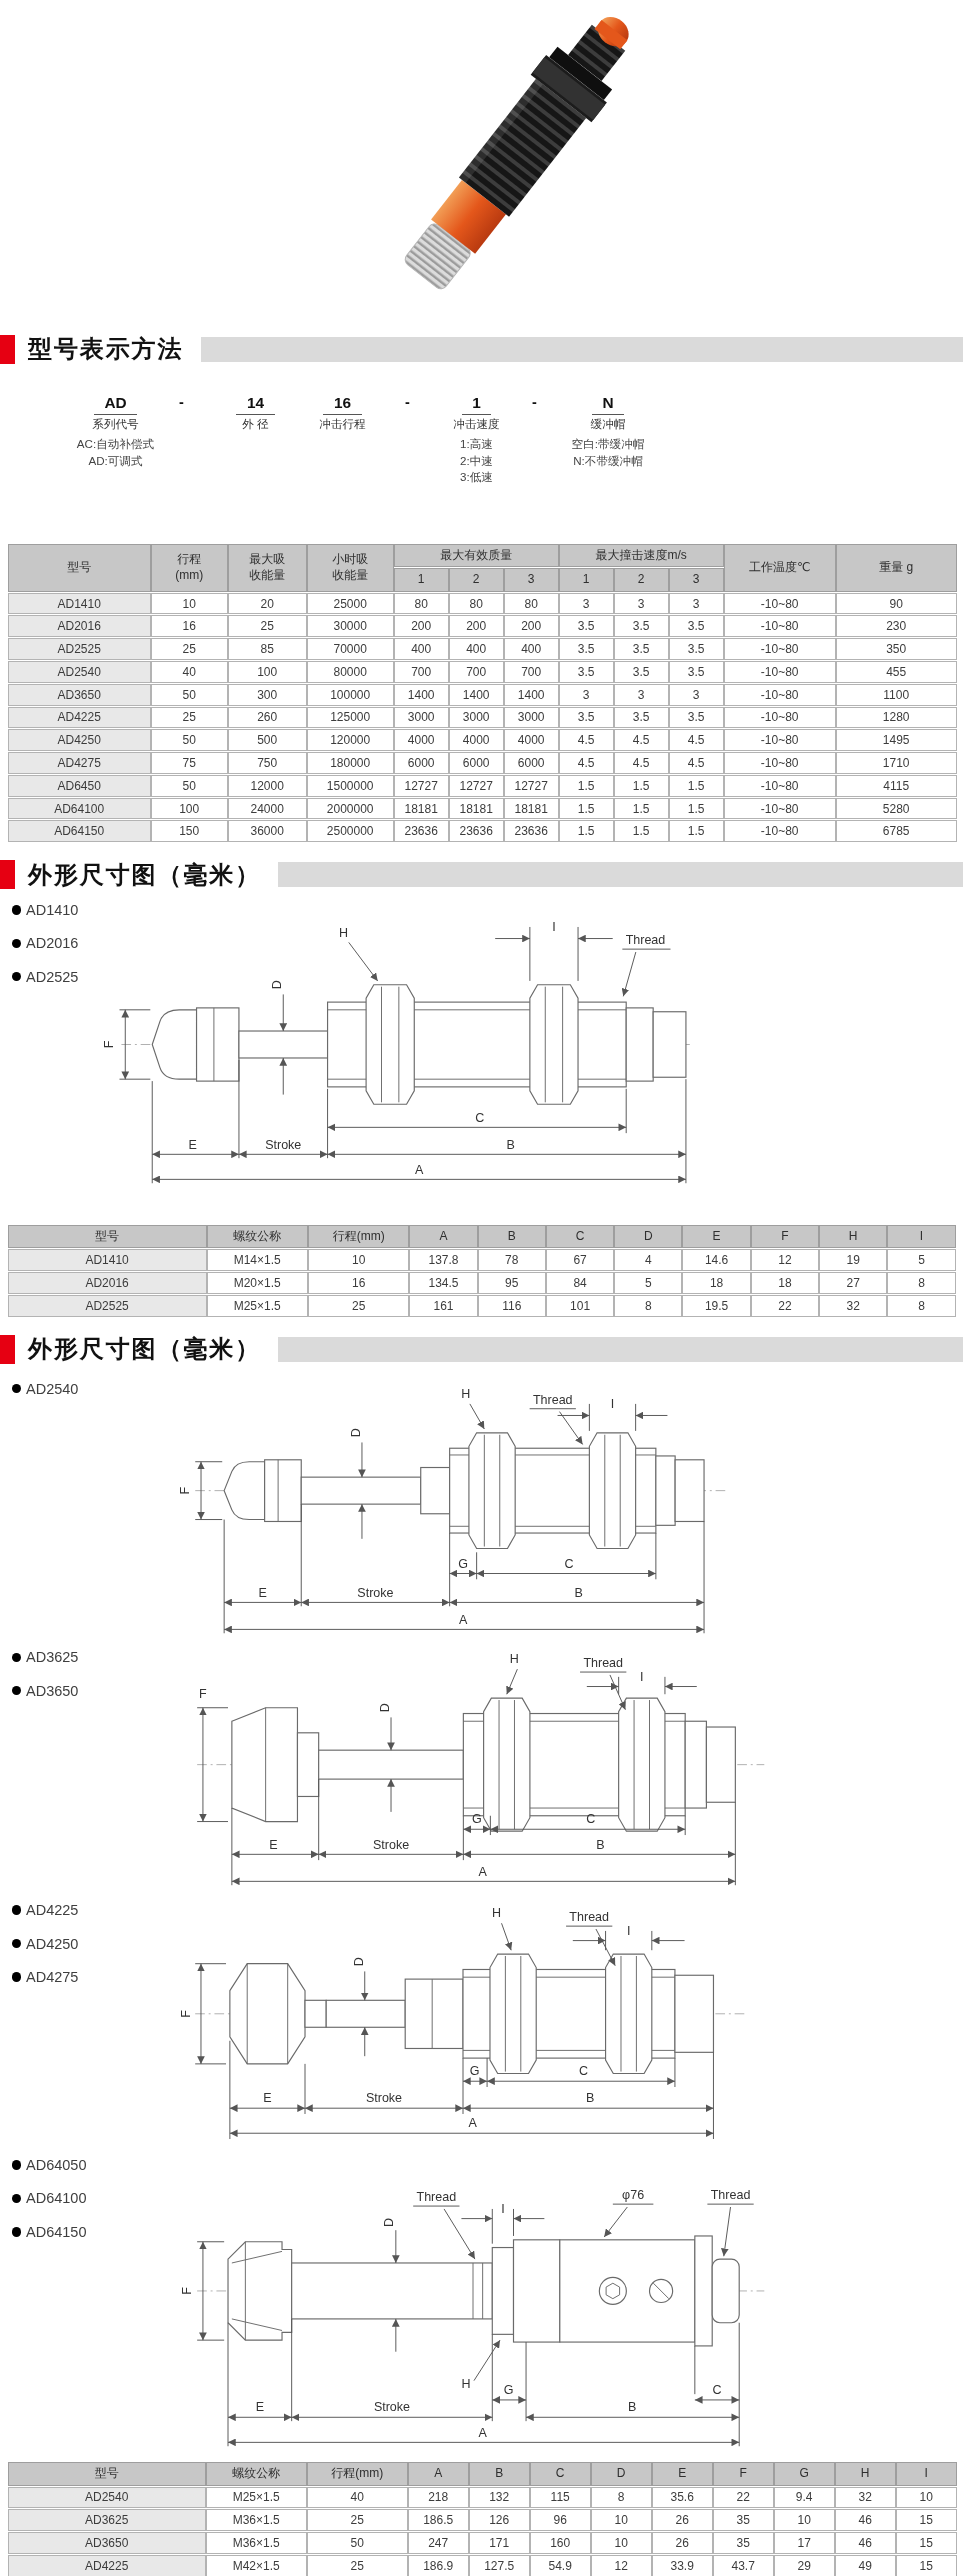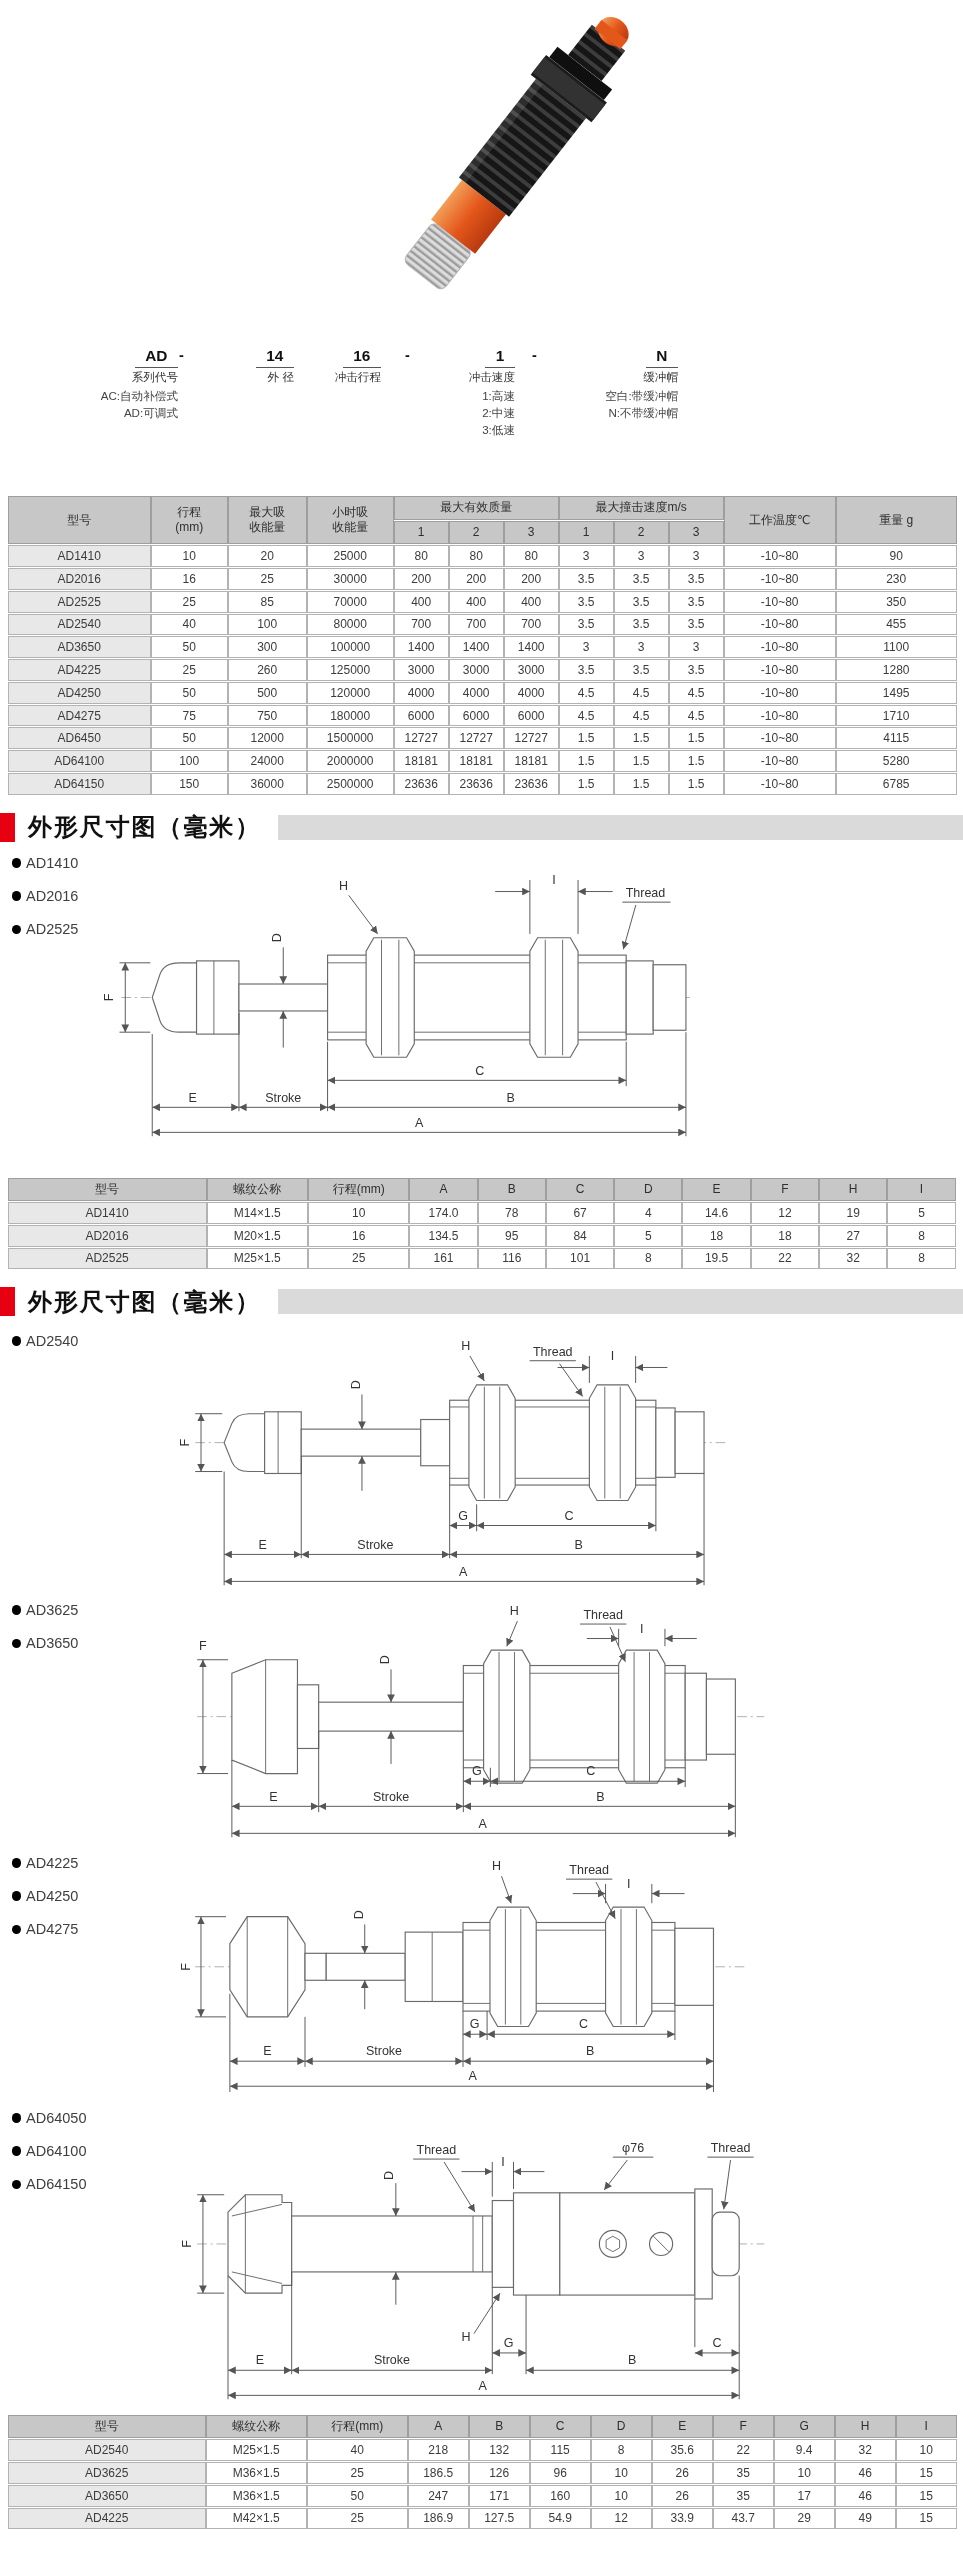--- a/index.html
+++ b/index.html
@@ -10,21 +10,21 @@
   .photo-wrap{width:424px;margin:0 auto;padding-top:7.7px;height:310px;}
 
   
   .sec-header{display:flex;align-items:center;margin:15.4px 0 9.6px 0;}
   .sec-red{width:14.5px;height:29px;background:#e60012;flex:none;}
   .sec-title{font-size:24px;font-weight:bold;color:#111;margin-left:13.5px;letter-spacing:1.9px;white-space:nowrap;}
   .sec-bar{flex:1;height:25px;background:#dadada;margin-left:17.3px;}
 
   
   .code-block{position:relative;height:143px;margin-top:29px;font-size:11.6px;}
-  .code-group{position:absolute;top:0;text-align:right;}
+  .code-group{position:absolute;top:0;text-align:center;}
   .code{display:inline-block;font-weight:bold;font-size:15.4px;color:#111;border-bottom:1.4px solid #555;padding:0 10.6px 1.9px;}
   .code-dash{position:absolute;top:0;font-weight:bold;font-size:14.5px;color:#111;}
   .code-label{margin-top:2px;font-size:11.6px;color:#333;}
   .code-notes{margin-top:3.9px;font-size:11.6px;color:#444;line-height:1.45;}
 
   
   .ctable{margin:5.8px 7.7px 0;width:948px;border-collapse:separate;border-spacing:0 1.9px;font-size:12px;color:#3c3c3c;table-layout:fixed;}
   .ctable th,.ctable td{border:1px solid #b3b3b3;text-align:center;padding:2.9px 1px;font-weight:normal;overflow:hidden;white-space:nowrap;}
   .ctable thead th{background:#c7c7c7;color:#2f2f2f;border-color:#9e9e9e;line-height:1.3;}
   .ctable tbody td:first-child{background:#e8e8e8;}
@@ -80,20 +80,25 @@
         <rect x="234" y="-40" width="26" height="80" fill="#1c1c1c"></rect>
         <rect x="237" y="-40" width="20" height="80" fill="#323232"></rect>
         <rect x="260" y="-36" width="14" height="72" fill="#0f0f0f"></rect>
         <rect x="274" y="-22" width="40" height="44" fill="url(#thr)"></rect>
         <ellipse cx="322" cy="0" rx="14" ry="17" fill="url(#org)"></ellipse>
         <rect x="312" y="-17" width="12" height="34" fill="#e4571b"></rect>
       </g>
     </svg>
   </div>
 
+  <div class="sec-header">
+    <div class="sec-red"></div>
+    <div class="sec-title">型号表示方法</div>
+    <div class="sec-bar"></div>
+  </div>
 
   <div class="code-block">
     <div class="code-group" style="left:53px;width:125px;">
       <div><span class="code">AD</span></div>
       <div class="code-label">系列代号</div>
       <div class="code-notes">
         <div>AC:自动补偿式</div>
         <div>AD:可调式</div>
       </div>
     </div>
@@ -442,21 +447,21 @@
         <th>F</th>
         <th>H</th>
         <th>I</th>
       </tr>
     </thead>
     <tbody>
         <tr>
           <td>AD1410</td>
           <td>M14×1.5</td>
           <td>10</td>
-          <td>174.0</td>
+          <td>137.8</td>
           <td>78</td>
           <td>67</td>
           <td>4</td>
           <td>14.6</td>
           <td>12</td>
           <td>19</td>
           <td>5</td>
         </tr>
         <tr>
           <td>AD2016</td>

